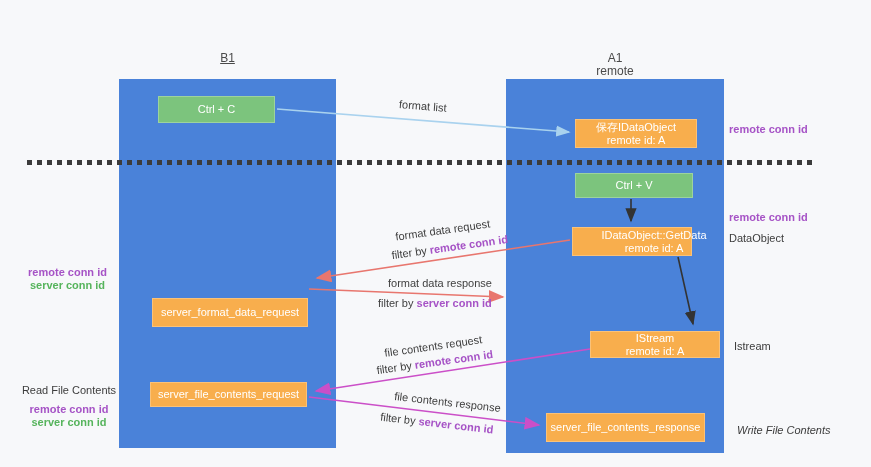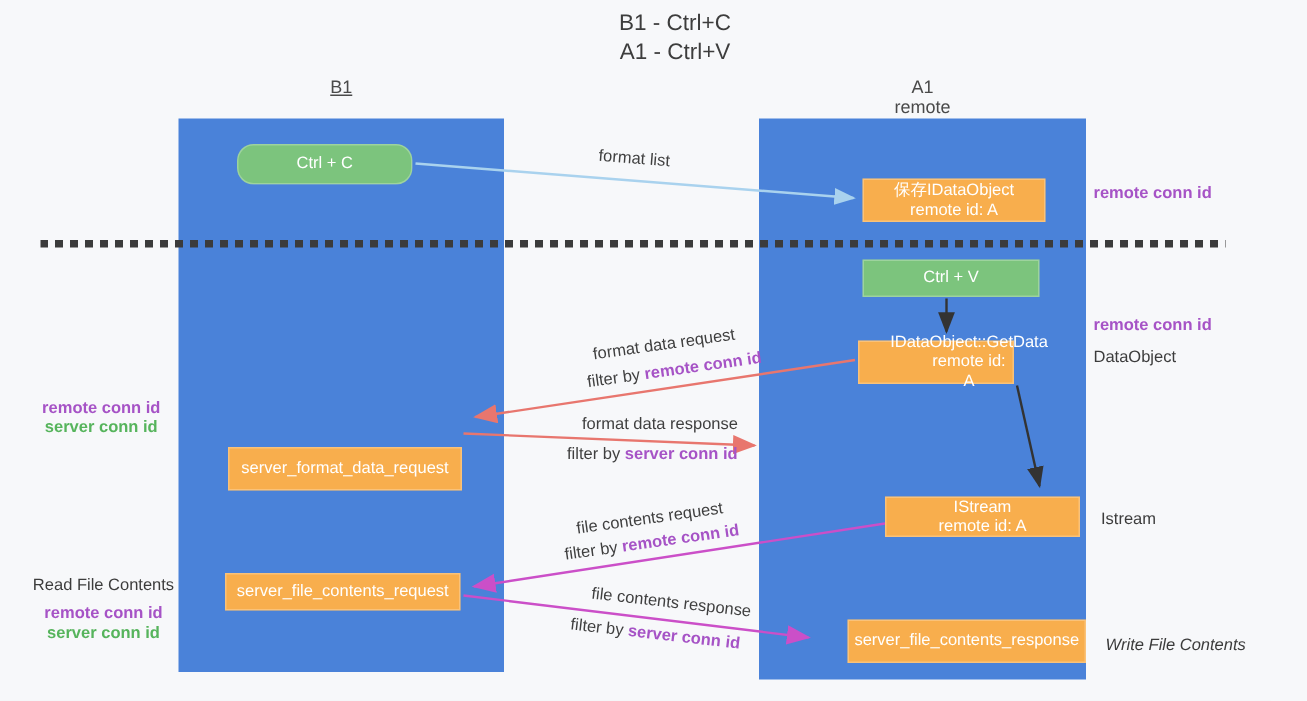--- a/index.html
+++ b/index.html
@@ -45,24 +45,20 @@
     transform-origin:center center;
   }
   .ctr { text-align:center; }
   svg.overlay { position:absolute; left:0; top:0; pointer-events:none; }
 </style>
 </head>
 <body>
 
 <div id="canvas">
 
-  <div class="abs title" style="left:330px; top:6px; width:240px;">
-    <div>B1 - Ctrl+C</div>
-    <div>A1 - Ctrl+V</div>
-  </div>
 
   <div class="abs colheader" style="left:119px; top:52px; width:217px;text-decoration:underline;">
     <div>B1</div>
   </div>
   <div class="abs colheader" style="left:506px; top:52px; width:218px;">
     <div>A1</div>
     <div>remote</div>
   </div>
 
   <div class="abs column" style="left:119px; top:79px; width:217px; height:369px;"></div>
@@ -87,53 +83,53 @@
     </defs>
     <line x1="277" y1="109" x2="569" y2="132" stroke-width="1.6" marker-end="url(#m-blue)" stroke="#a9d2ee"></line>
     <line x1="631" y1="199" x2="631" y2="221" stroke-width="1.6" marker-end="url(#m-black)" stroke="#333333"></line>
     <line x1="570" y1="240" x2="317" y2="278" stroke-width="1.6" marker-end="url(#m-salmon)" stroke="#e8766e"></line>
     <line x1="309" y1="289" x2="503" y2="297" stroke-width="1.6" marker-end="url(#m-salmon)" stroke="#e8766e"></line>
     <line x1="678" y1="257" x2="693" y2="324" stroke-width="1.6" marker-end="url(#m-black)" stroke="#333333"></line>
     <line x1="590" y1="349" x2="316" y2="391" stroke-width="1.6" marker-end="url(#m-magenta)" stroke="#cb4fc8"></line>
     <line x1="309" y1="397" x2="539" y2="425" stroke-width="1.6" marker-end="url(#m-magenta)" stroke="#cb4fc8"></line>
   </svg>
 
-  <div class="abs box green" style="left:158px; top:96px; width:117px; height:27px;border-radius:11px;">
+  <div class="abs box green" style="left:158px; top:96px; width:117px; height:27px;">
     <div>Ctrl + C</div>
   </div>
 
   <div class="abs box orange" style="left:575px; top:119px; width:122px; height:29px;">
     <div>保存IDataObject</div>
     <div>remote id: A</div>
   </div>
 
   <div class="abs box green" style="left:575px; top:173px; width:118px; height:25px;">
     <div>Ctrl + V</div>
   </div>
 
-  <div class="abs box orange" style="left:572px; top:227px; width:104px; height:29px;padding-left:44px;">
+  <div class="abs box orange" style="left:572px; top:227px; width:120px; height:29px;padding-left:44px;">
     <div>IDataObject::GetData</div>
     <div>remote id: A</div>
   </div>
 
   <div class="abs box orange" style="left:152px; top:266px; width:156px; height:29px;margin-top:32px;">
     <div>server_format_data_request</div>
   </div>
 
 
   <div class="abs box orange" style="left:590px; top:331px; width:130px; height:27px;">
     <div>IStream</div>
     <div>remote id: A</div>
   </div>
 
   <div class="abs box orange" style="left:150px; top:382px; width:157px; height:25px;">
     <div>server_file_contents_request</div>
   </div>
 
-  <div class="abs box orange" style="left:546px; top:413px; width:159px; height:29px;margin-left:19px;">
+  <div class="abs box orange" style="left:546px; top:413px; width:159px; height:29px;">
     <div>server_file_contents_response</div>
   </div>
 
   <div class="abs slabel purple" style="left:729px; top:123px;">remote conn id</div>
   <div class="abs slabel purple" style="left:729px; top:211px;">remote conn id</div>
   <div class="abs slabel" style="left:729px; top:232px;">DataObject</div>
   <div class="abs slabel" style="left:734px; top:340px;">Istream</div>
   <div class="abs slabel" style="left:737px; top:424px;font-style:italic;">Write File Contents</div>
 
   <div class="abs ctr" style="left:20px; top:266px; width:95px;">

